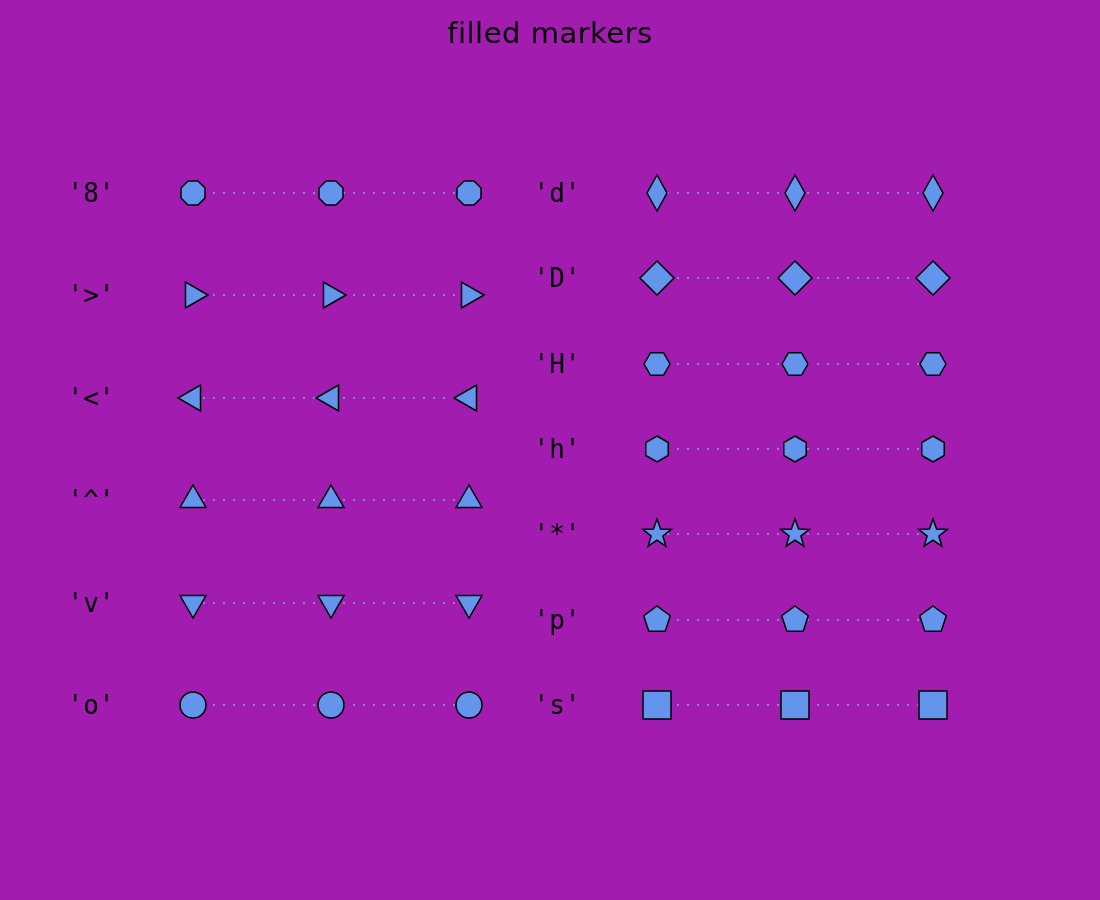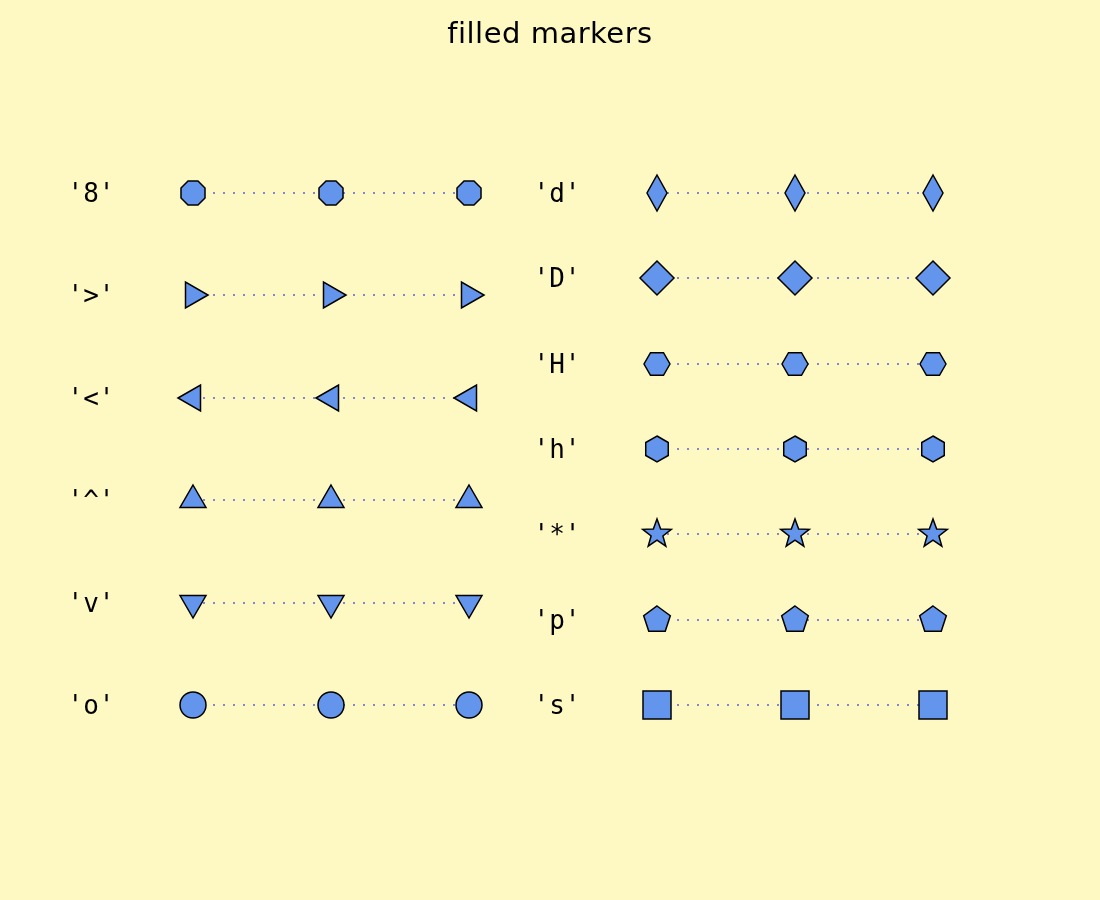--- a/index.html
+++ b/index.html
@@ -5,21 +5,21 @@
   html, body {
     margin: 0;
     padding: 0;
     background: #ffffff;
     font-family: "DejaVu Sans", sans-serif;
   }
   #figure {
     position: relative;
     width: 1100px;
     height: 900px;
-    background: #fef9c3;
+    background: #a21caf;
     overflow: hidden;
   }
   .chart-title {
     position: absolute;
     top: 16px;
     left: 0;
     width: 100%;
     text-align: center;
     font-family: "DejaVu Sans", sans-serif;
     font-size: 29px;

